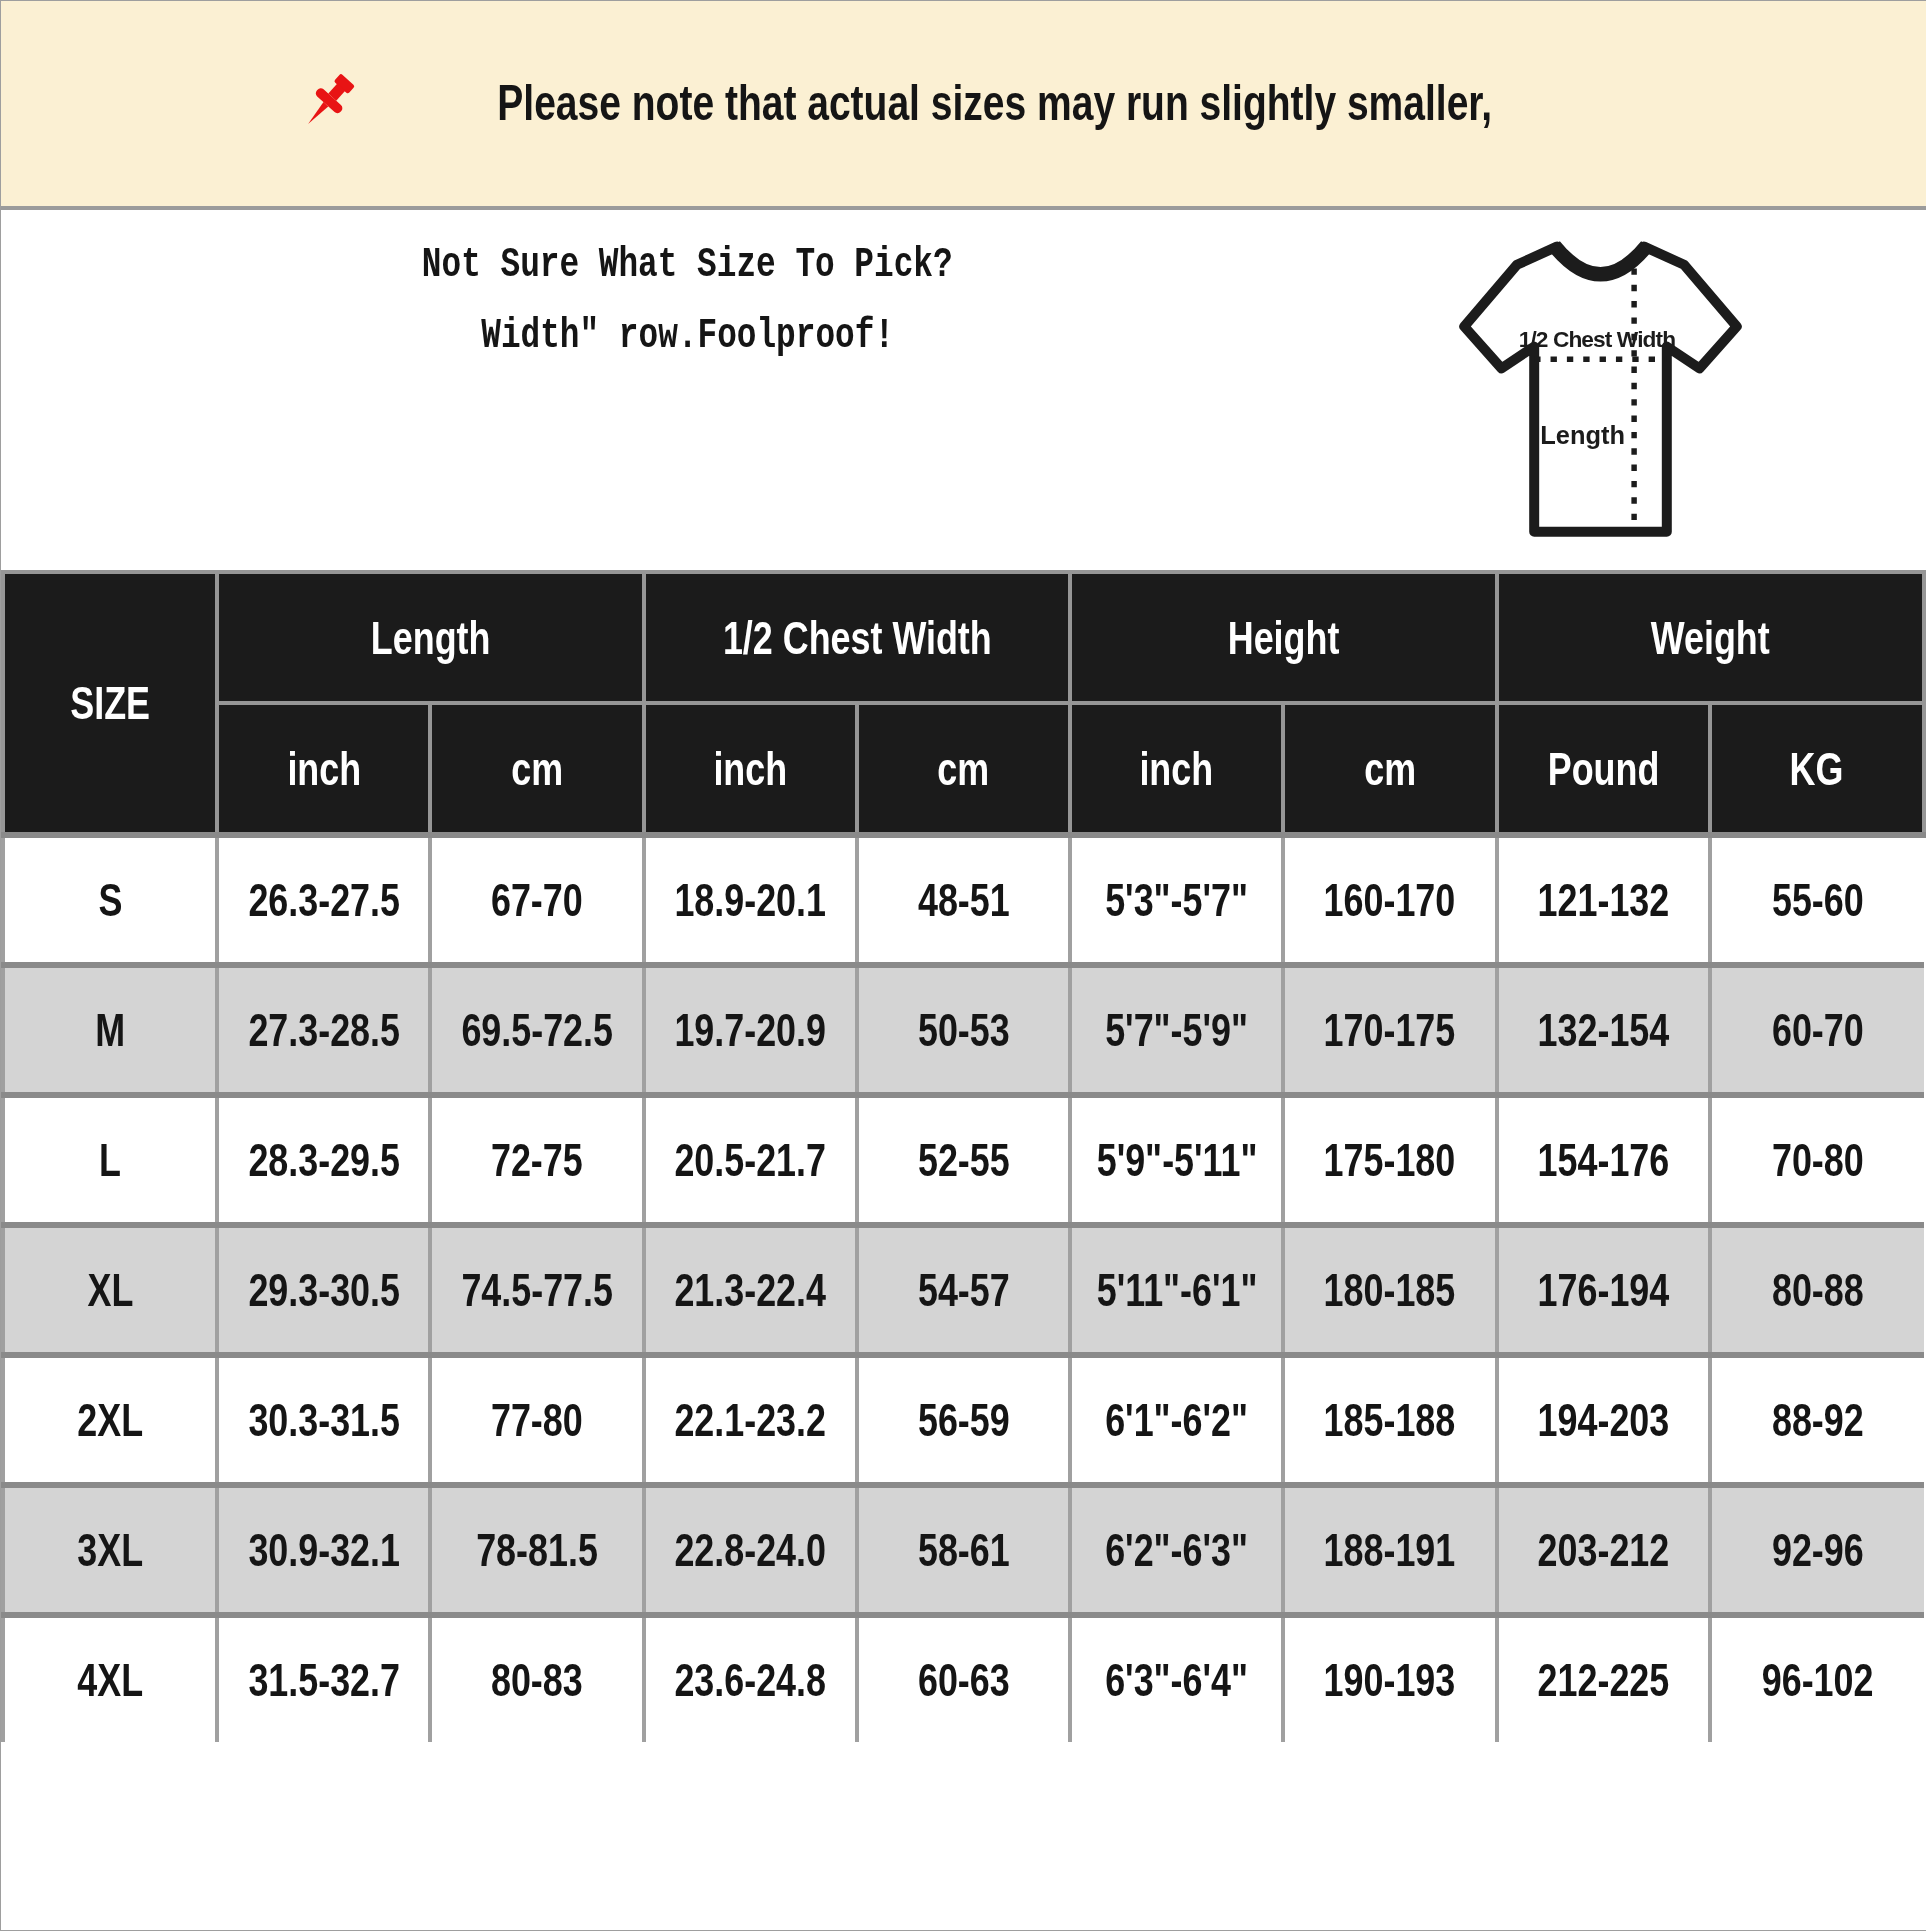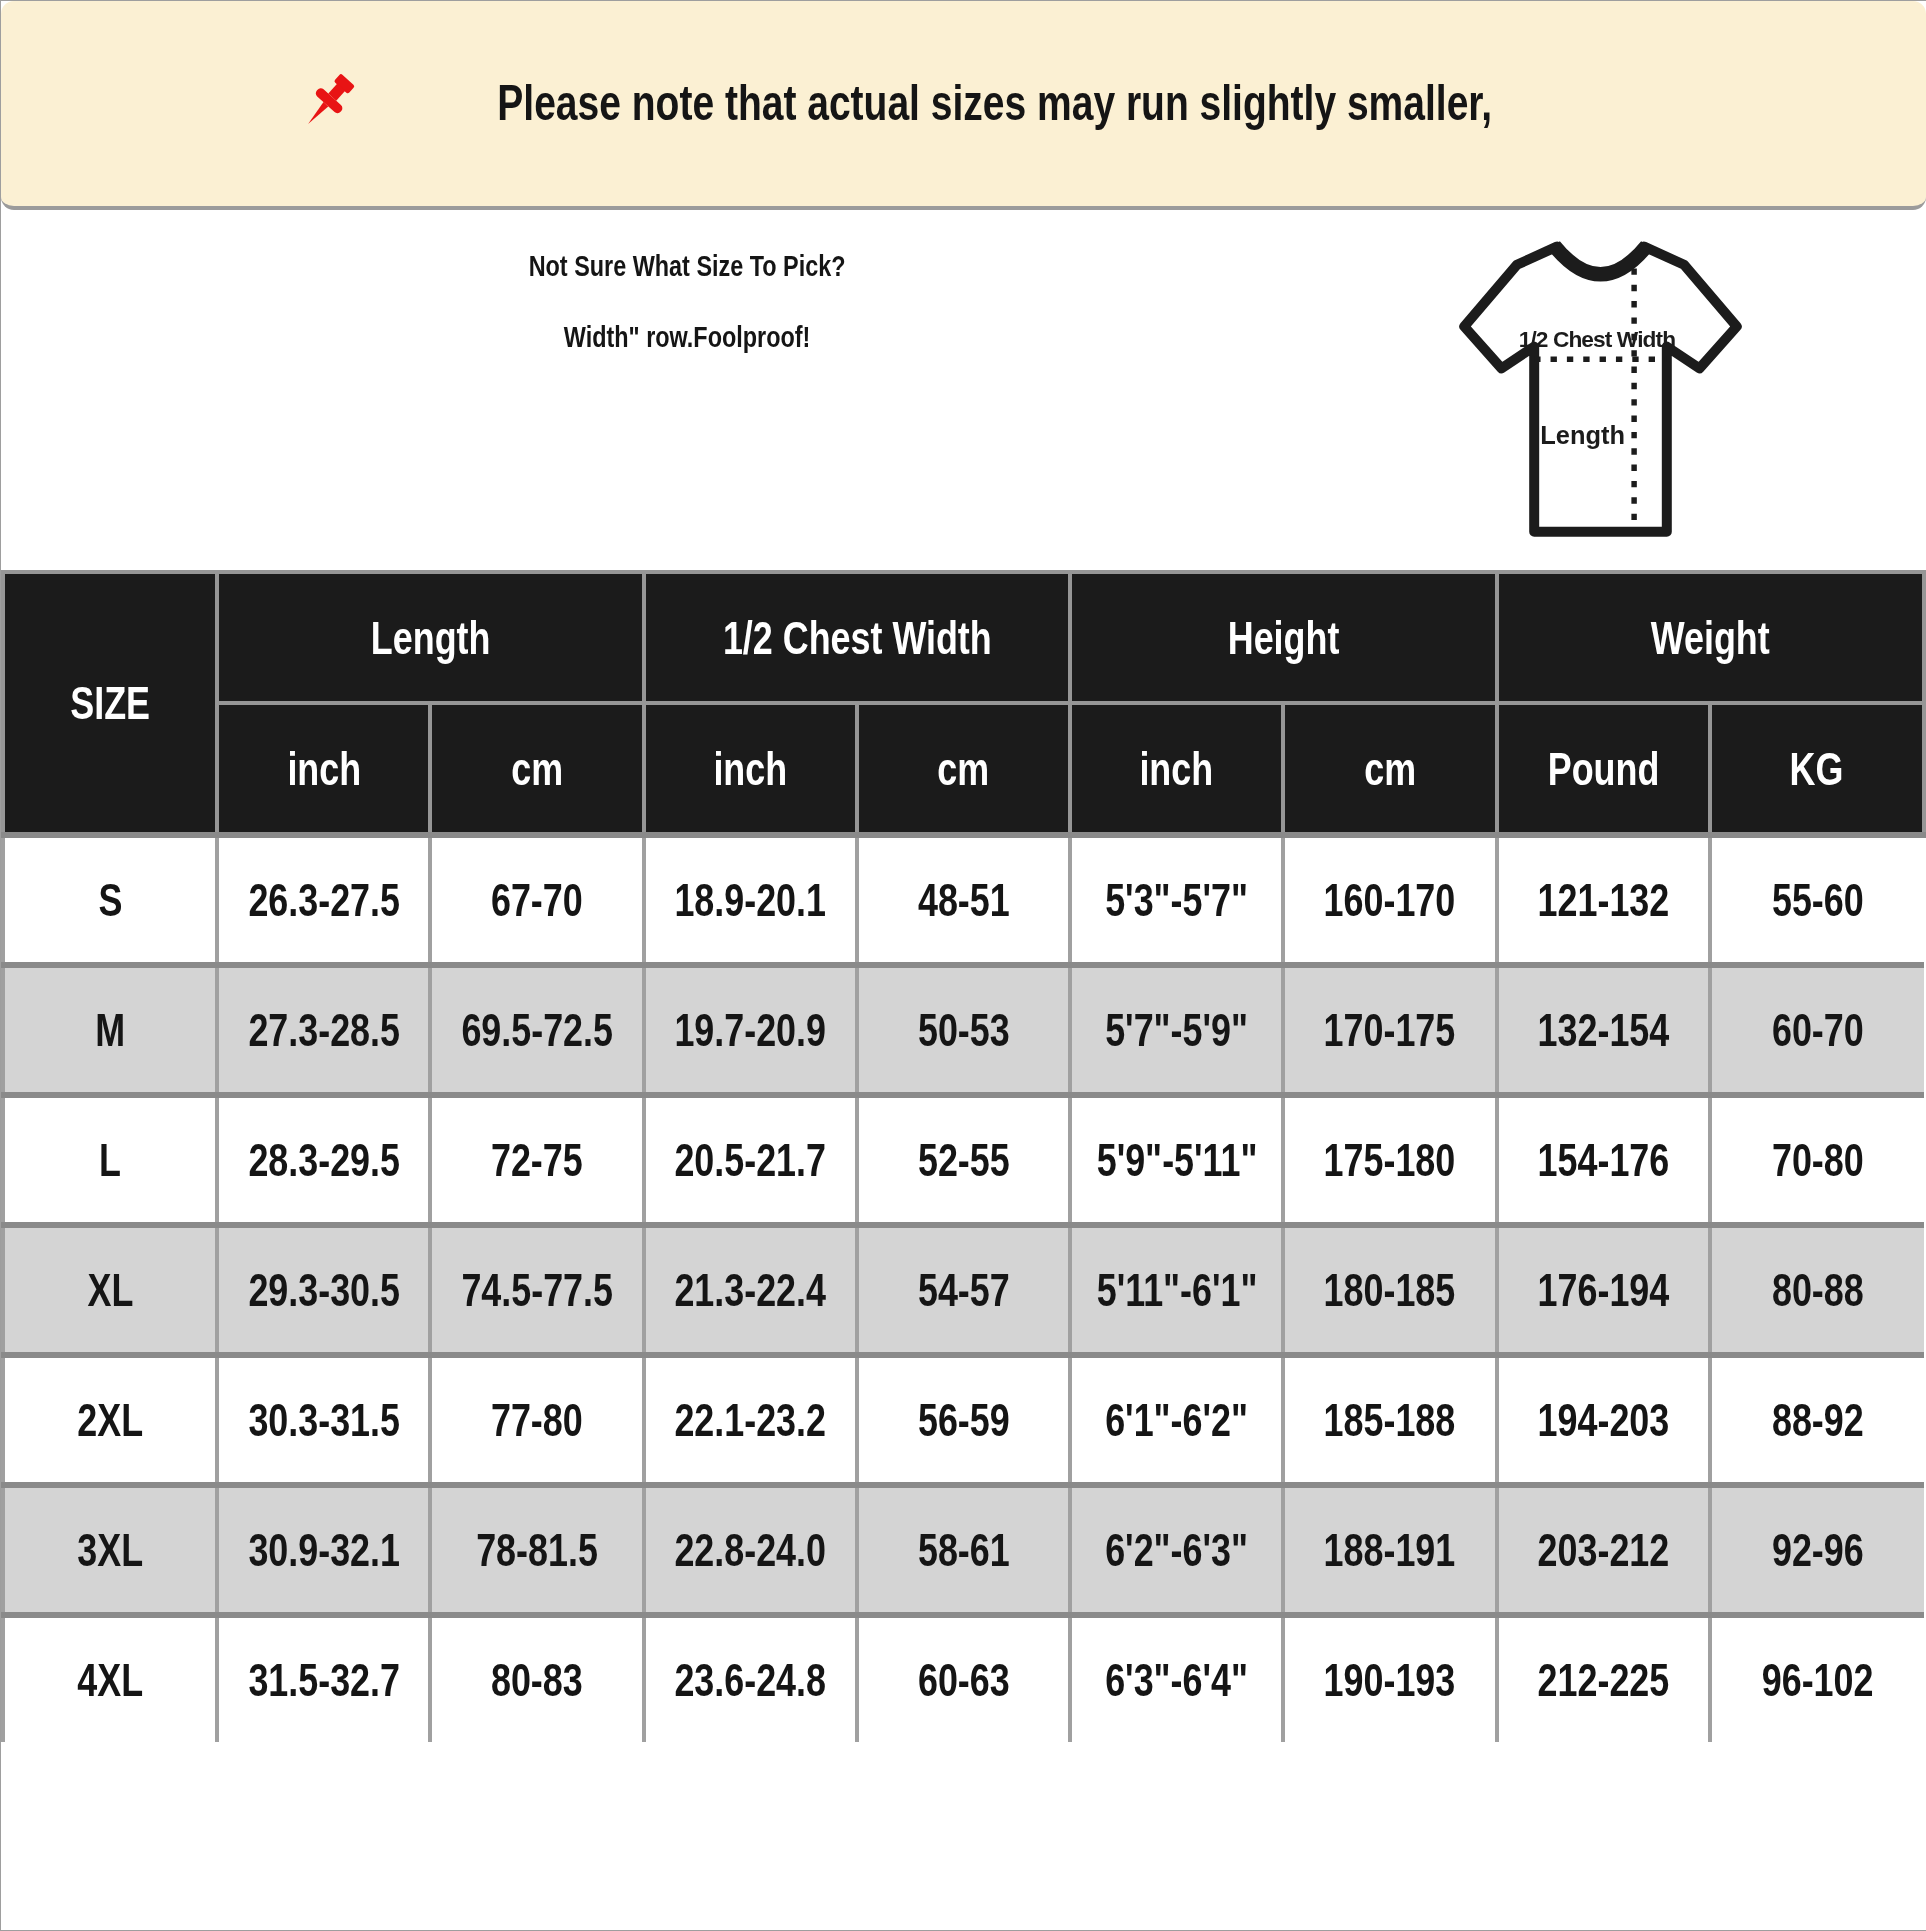--- a/index.html
+++ b/index.html
@@ -25,34 +25,33 @@
   }
   .banner-title{color:#ffff00;font-size:77px;letter-spacing:0px;}
 
   
   .notice{
     height:209px;background:#fbf0d3;
     display:flex;flex-direction:column;align-items:center;justify-content:center;
     gap:11px;
     border-bottom:4.6px solid #9b9b9b;box-sizing:border-box;
     font-size:50px;
-    border-radius:13px;
   }
   .notice-line{display:flex;align-items:center;line-height:1.1;}
   .pin{width:68px;height:68px;margin-right:-5.5px;flex:0 0 auto;}
   .red{color:#f40b0b;}
   .arrows{margin-left:13px;letter-spacing:9.2px;font-size:51px;}
 
   
   .guide{height:360px;display:flex;box-sizing:border-box;background:#ffffff;}
   .guide-text{
     width:1373px;flex:0 0 auto;
     padding-top:20px;
     text-align:center;
-    font-size:30px;line-height:71px;
+    font-size:42px;line-height:71px;font-family:Liberation Mono, monospace;
   }
   .guide-diagram{flex:1;display:flex;align-items:flex-start;}
   .tee-svg{margin-left:72px;margin-top:13px;}
   .tee-svg text{font-family:"Liberation Sans",sans-serif;font-weight:bold;fill:#1c1c1c;}
 
   
   table.size-table{
     width:100%;border-collapse:collapse;table-layout:fixed;
     font-size:46px;
   }

